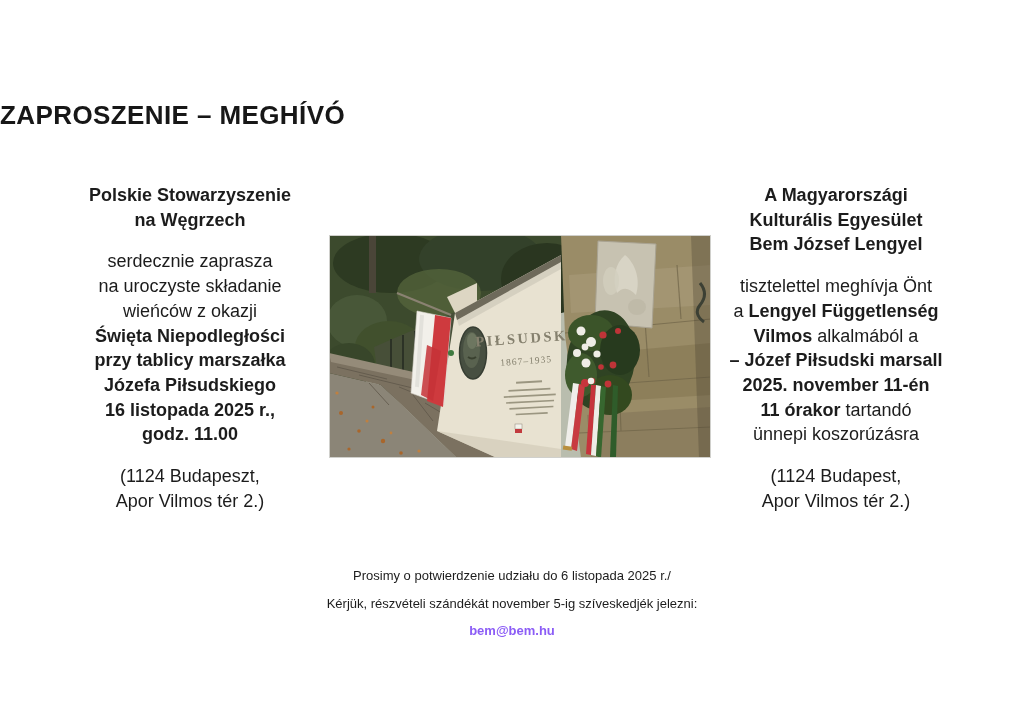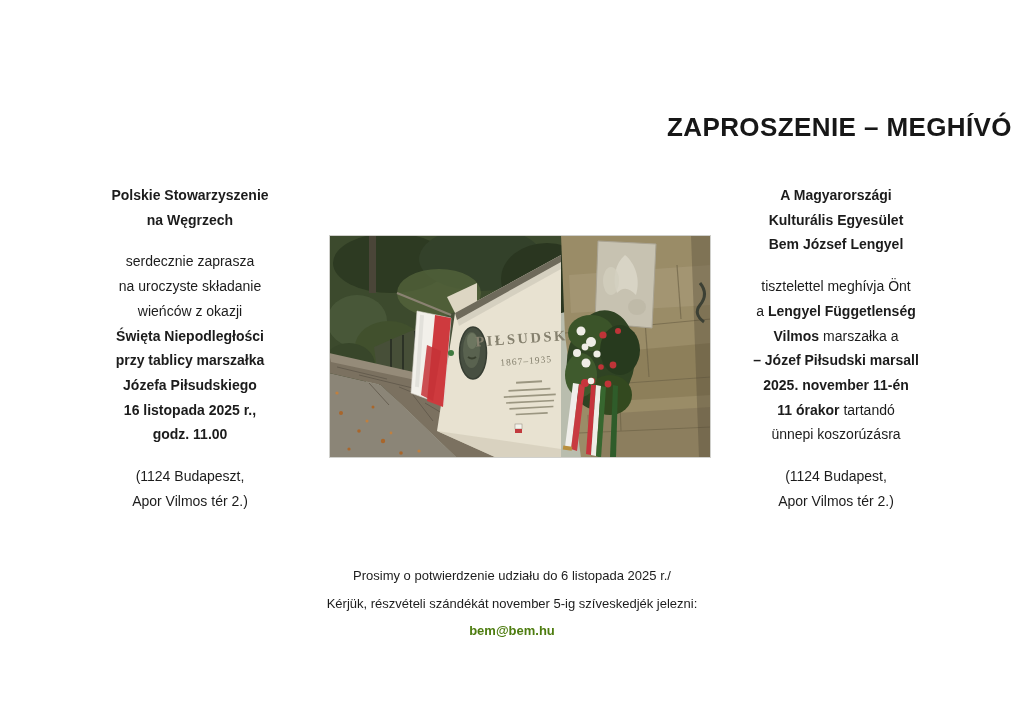--- a/index.html
+++ b/index.html
@@ -1,34 +1,34 @@
 <!DOCTYPE html>
 <html><head>
 <meta charset="utf-8">
 <style>
   html,body{margin:0;padding:0;}
   body{
     width:1024px;height:722px;position:relative;background:#ffffff;overflow:hidden;
     font-family:"Liberation Sans","DejaVu Sans",sans-serif;color:#1c1c1c;
   }
   .title{
-    position:absolute;left:0;right:0;top:100px;margin:12px;text-align:right;
+    position:absolute;left:0;right:0;top:100px;margin:0;text-align:left;
     font-size:26px;font-weight:700;letter-spacing:.4px;color:#171717;
   }
   .col{position:absolute;top:183px;width:300px;text-align:center;}
   .col-left{left:40px;}
   .col-right{left:686px;}
-  .line{font-size:14px;line-height:24.7px;white-space:nowrap;}
+  .line{font-size:18px;line-height:24.7px;white-space:nowrap;}
   .b{font-weight:700;}
   .blockgap{height:17px;}
   .photo-wrap{position:absolute;left:329px;top:235px;width:382px;height:223px;}
   .photo-wrap svg{display:block;width:100%;height:100%;}
   .footer{position:absolute;left:0;right:0;top:562px;text-align:center;}
   .footer .line{font-size:13px;line-height:27.5px;}
-  .email{color:#4d7c0f;font-weight:700;cursor:pointer;}
+  .email{color:#8b5cf6;font-weight:700;cursor:pointer;}
   .plaque-name{font-family:"Liberation Serif","DejaVu Serif",serif;font-weight:600;}
   .plaque-years{font-family:"Liberation Serif","DejaVu Serif",serif;}
 </style>
 </head>
 <body>
 
 <h1 class="title">ZAPROSZENIE – MEGHÍVÓ</h1>
 
 <div class="col col-left">
   <div class="line b">Polskie Stowarzyszenie</div>
@@ -47,21 +47,21 @@
   <div class="line">Apor Vilmos tér 2.)</div>
 </div>
 
 <div class="col col-right">
   <div class="line b">A Magyarországi</div>
   <div class="line b">Kulturális Egyesület</div>
   <div class="line b">Bem József Lengyel</div>
   <div class="blockgap"></div>
   <div class="line">tisztelettel meghívja Önt</div>
   <div class="line"><span>a </span><span class="b">Lengyel Függetlenség</span></div>
-  <div class="line"><span class="b">Vilmos</span><span> marszałka a</span></div>
+  <div class="line"><span class="b">Vilmos</span><span> alkalmából a</span></div>
   <div class="line b">– Józef Piłsudski marsall</div>
   <div class="line b">2025. november 11-én</div>
   <div class="line"><span class="b">11 órakor</span><span> tartandó</span></div>
   <div class="line">ünnepi koszorúzásra</div>
   <div class="blockgap"></div>
   <div class="line">(1124 Budapest,</div>
   <div class="line">Apor Vilmos tér 2.)</div>
 </div>
 
 <div class="photo-wrap">

